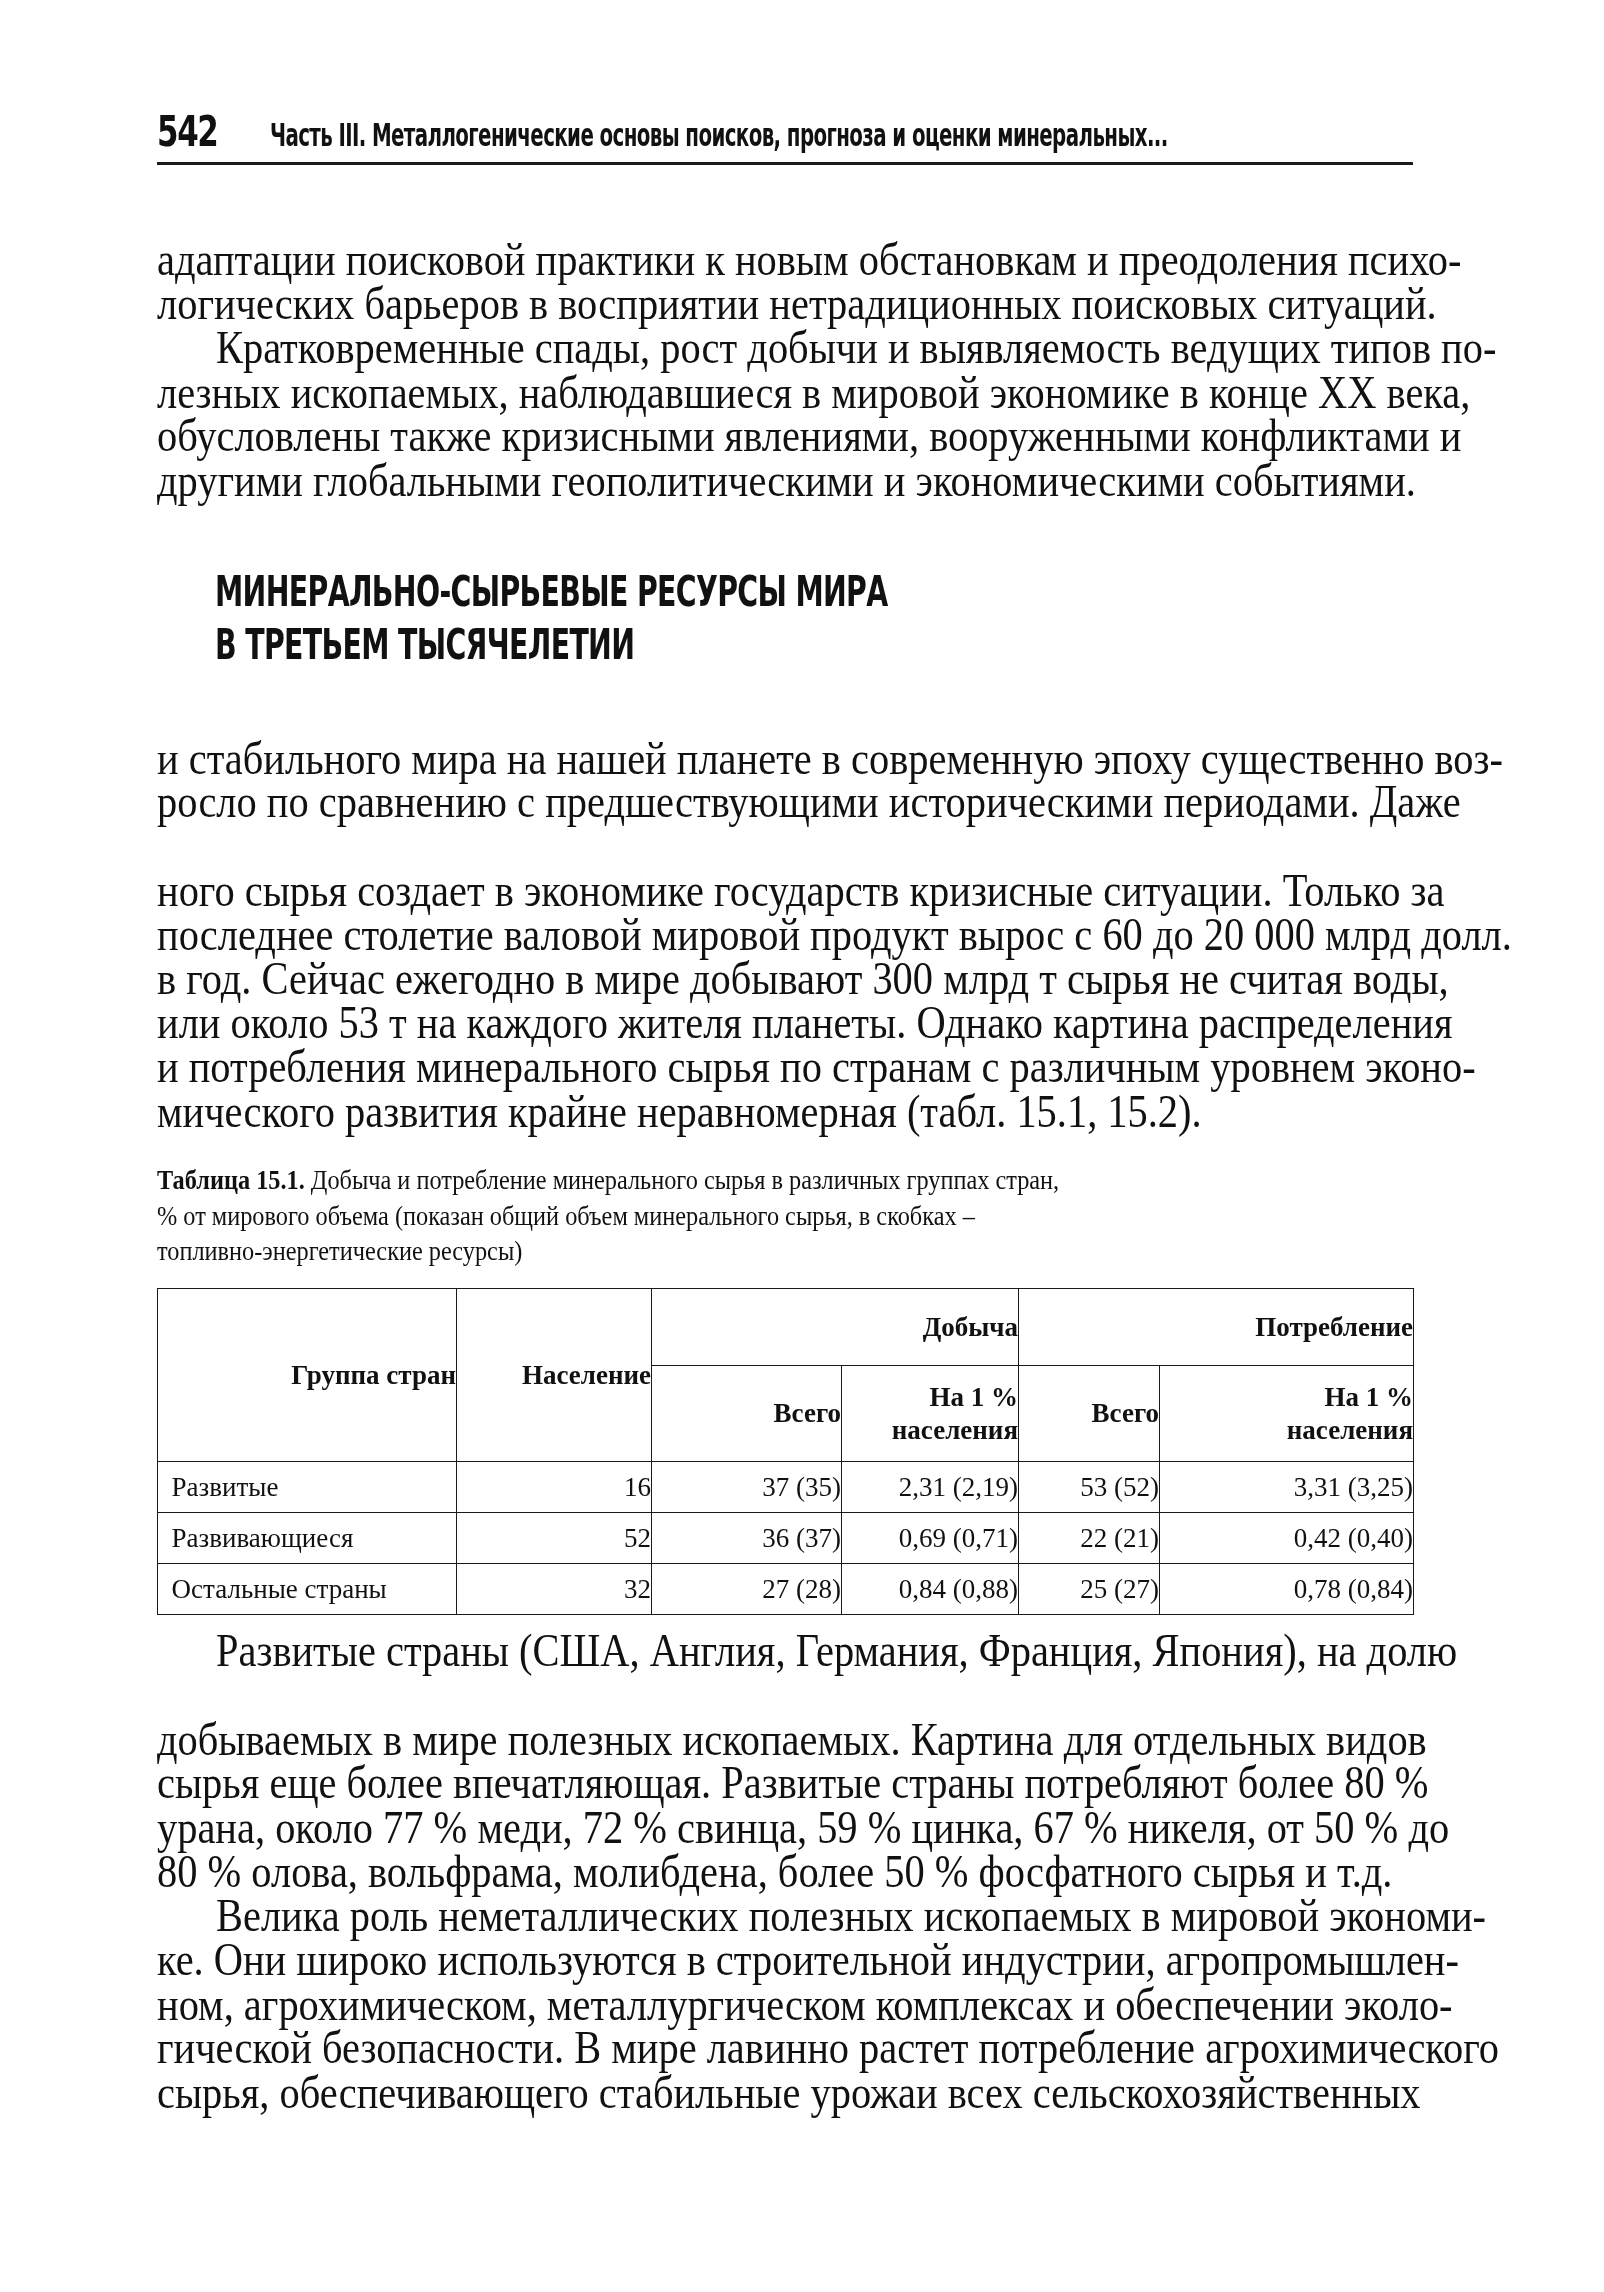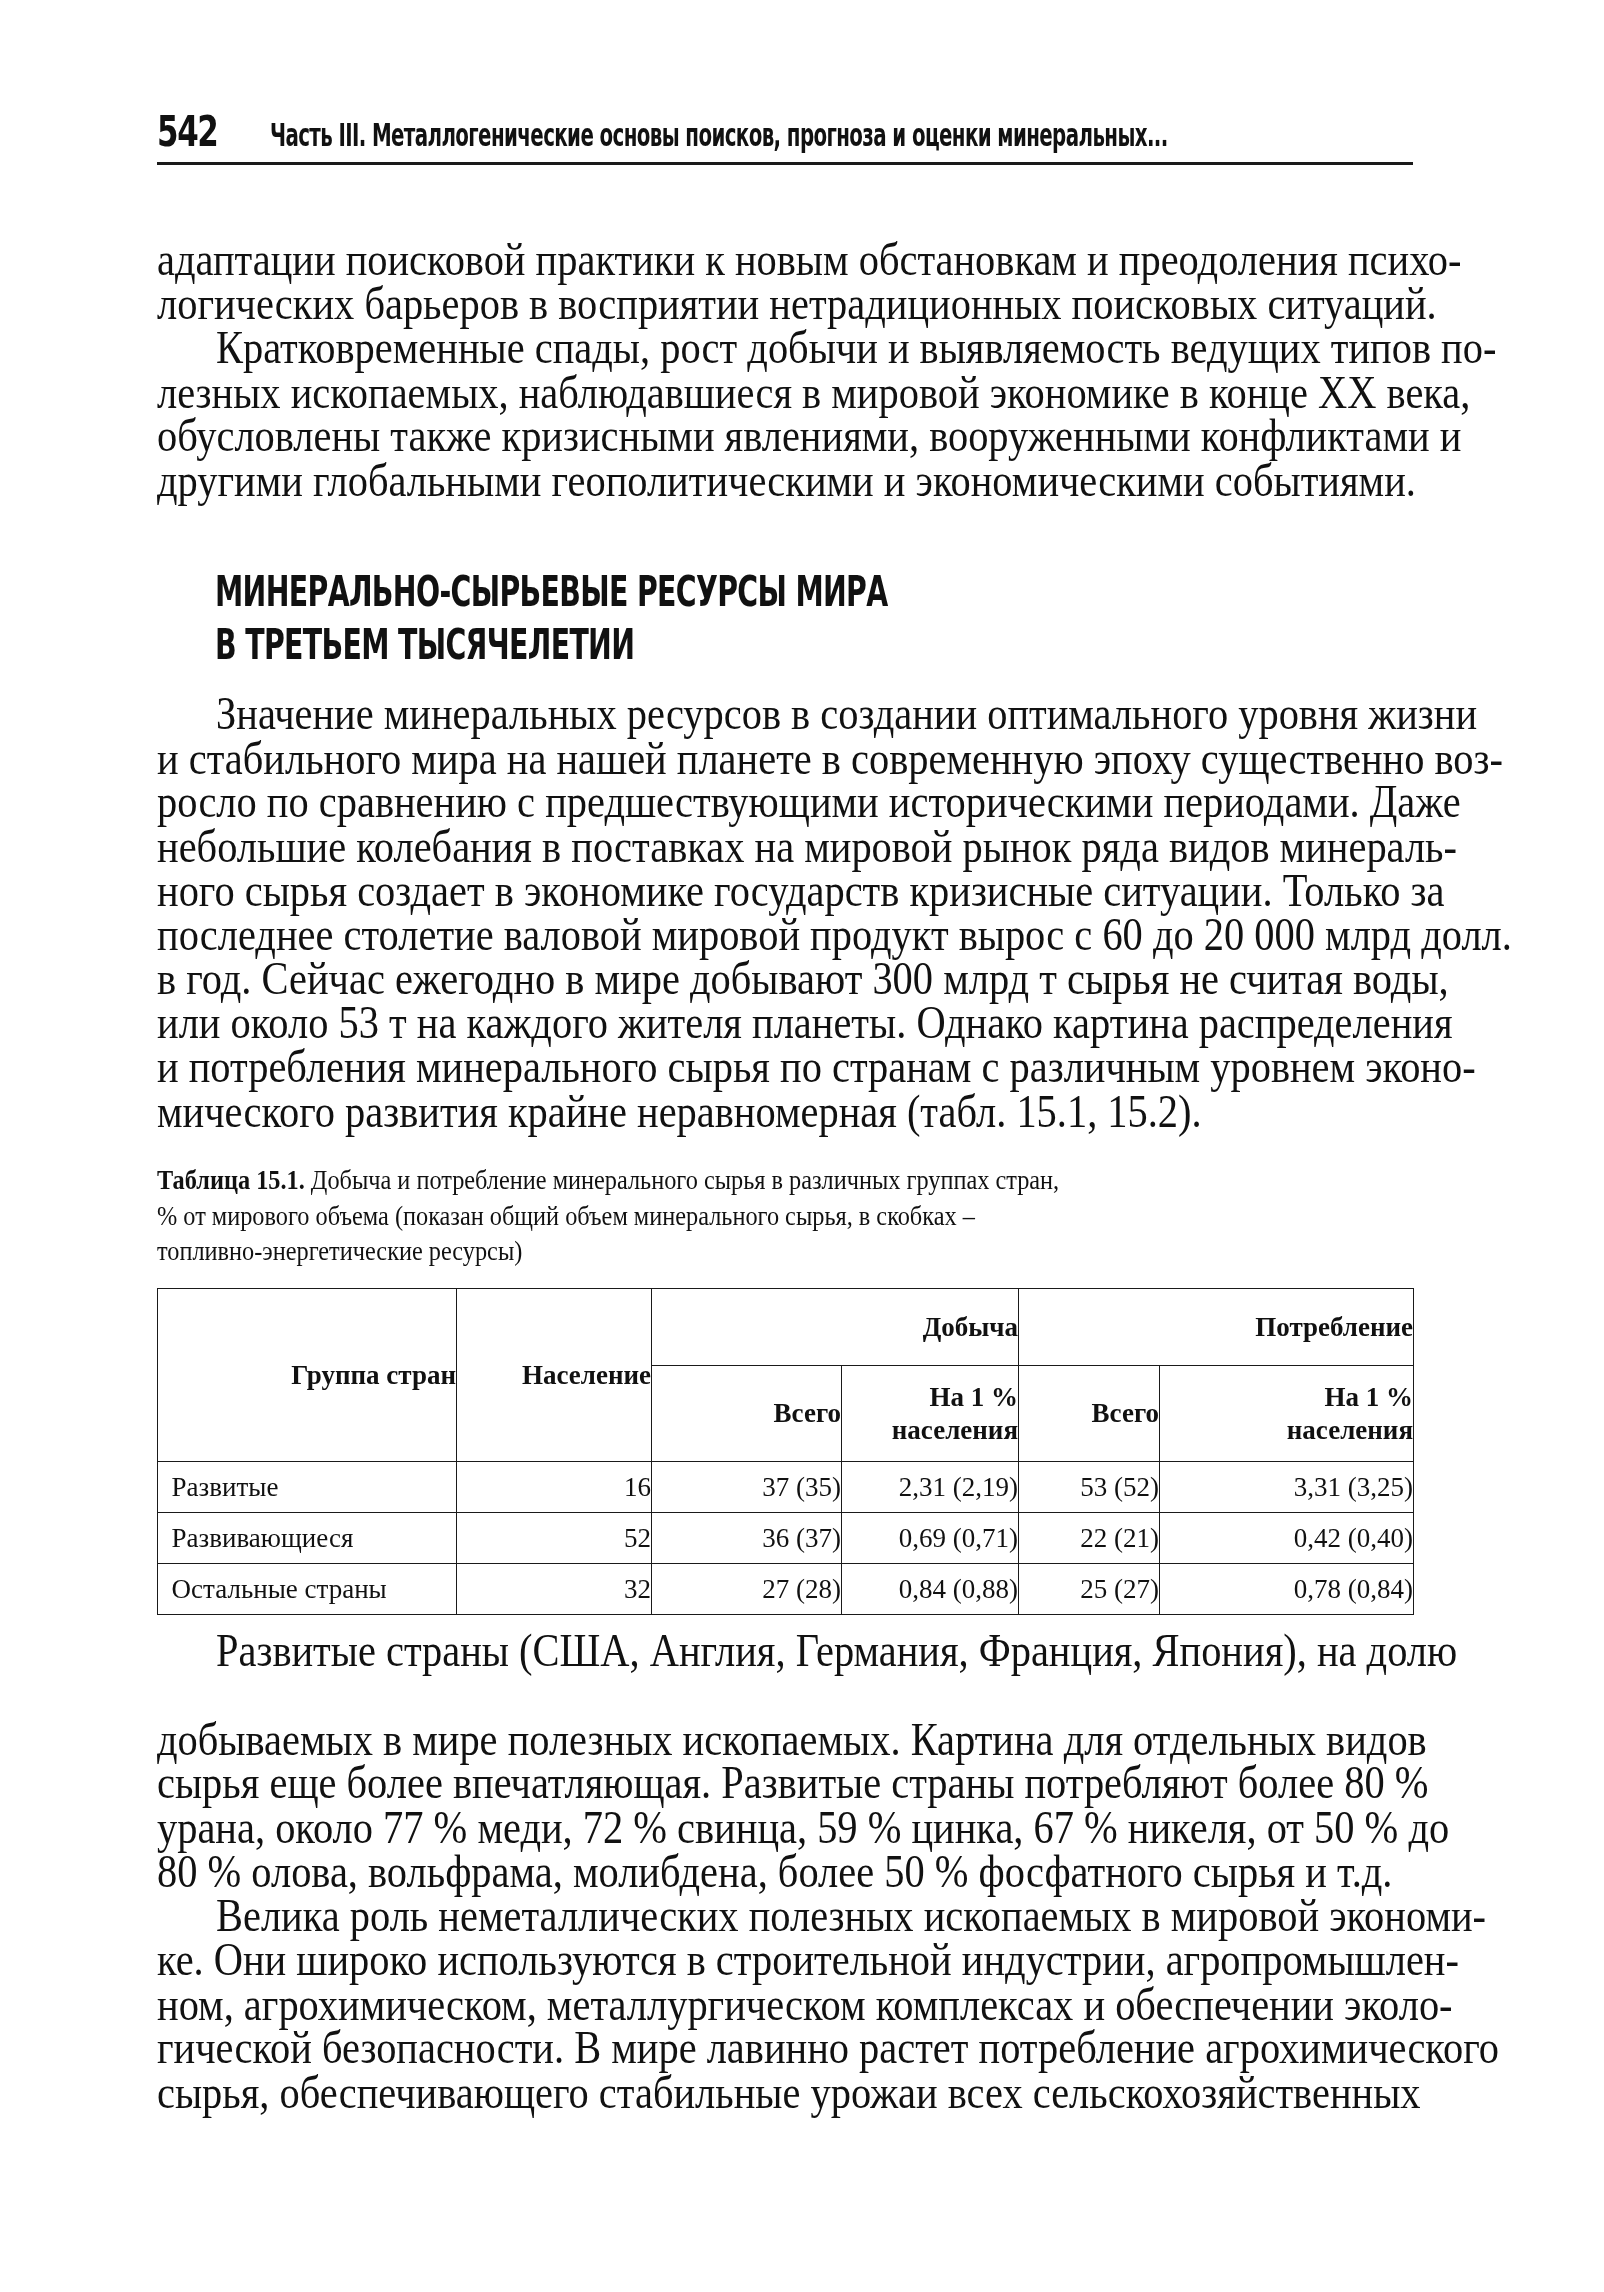--- a/index.html
+++ b/index.html
@@ -65,31 +65,25 @@
     </div>
   <div class="line last" style="top:458px">
       <span class="sx">другими глобальными геополитическими и экономическими событиями.</span>
     </div>
 
   <div class="section-heading">
     <div>МИНЕРАЛЬНО-СЫРЬЕВЫЕ РЕСУРСЫ МИРА</div>
     <div>В ТРЕТЬЕМ ТЫСЯЧЕЛЕТИИ</div>
   </div>
 
-  <div class="line indent" style="top:691px">
-      <span class="sx">Значение минеральных ресурсов в создании оптимального уровня жизни</span>
-    </div>
   <div class="line" style="top:736px">
       <span class="sx">и стабильного мира на нашей планете в современную эпоху существенно воз-</span>
     </div>
   <div class="line" style="top:779px">
       <span class="sx">росло по сравнению с предшествующими историческими периодами. Даже</span>
-    </div>
-  <div class="line" style="top:824px">
-      <span class="sx">небольшие колебания в поставках на мировой рынок ряда видов минераль-</span>
     </div>
   <div class="line" style="top:868px">
       <span class="sx">ного сырья создает в экономике государств кризисные ситуации. Только за</span>
     </div>
   <div class="line" style="top:912px">
       <span class="sx">последнее столетие валовой мировой продукт вырос с 60 до 20 000 млрд долл.</span>
     </div>
   <div class="line" style="top:956px">
       <span class="sx">в год. Сейчас ежегодно в мире добывают 300 млрд т сырья не считая воды,</span>
     </div>

